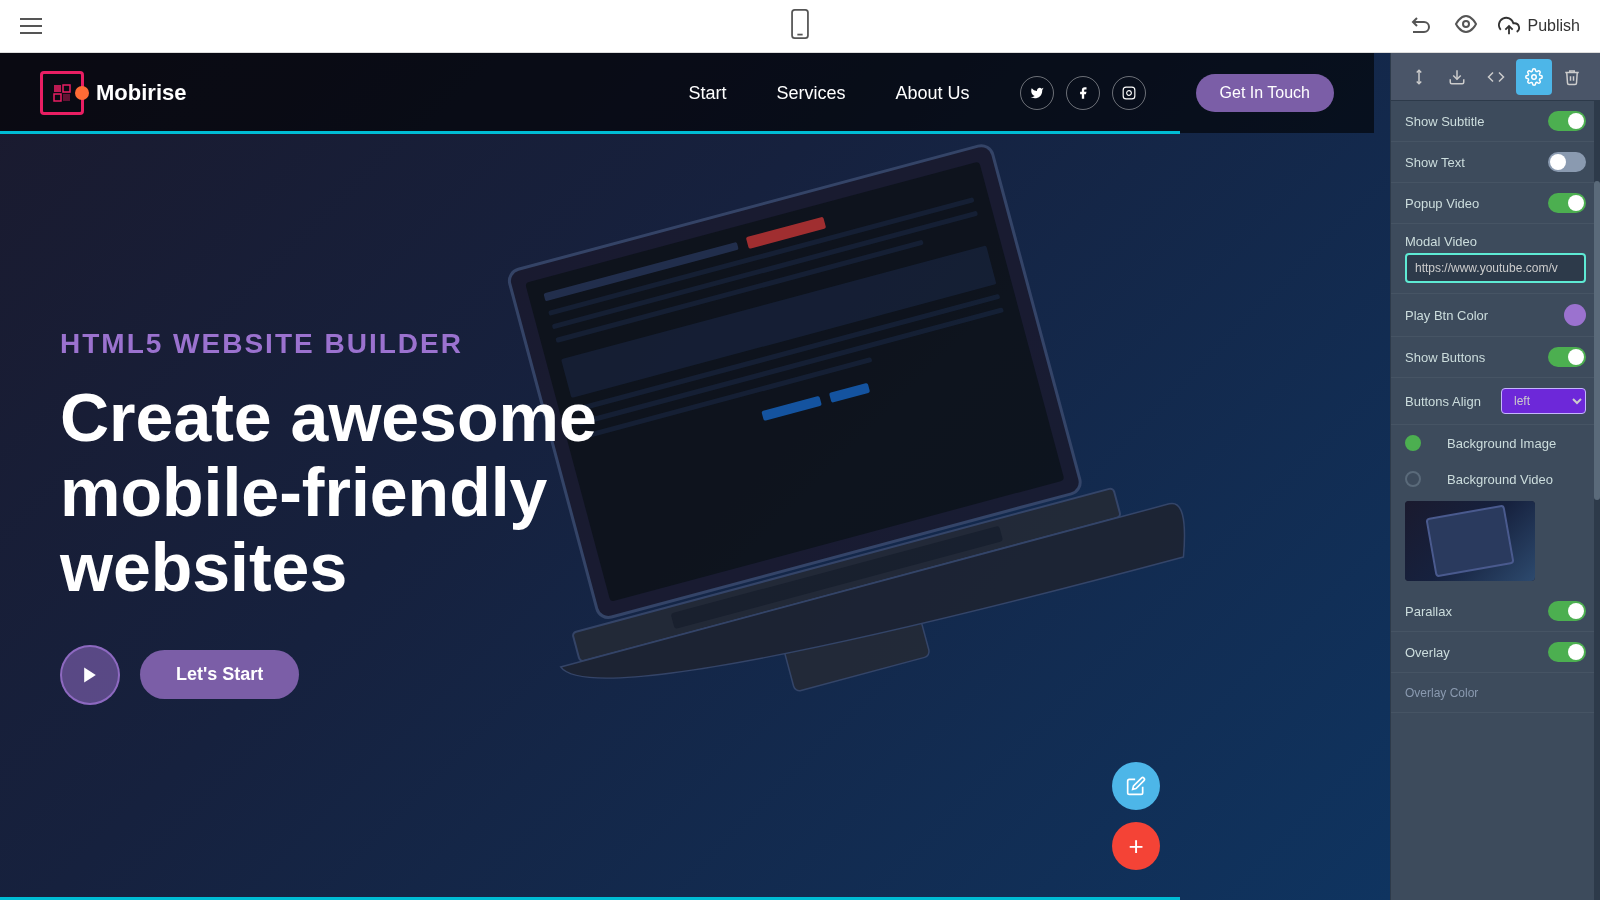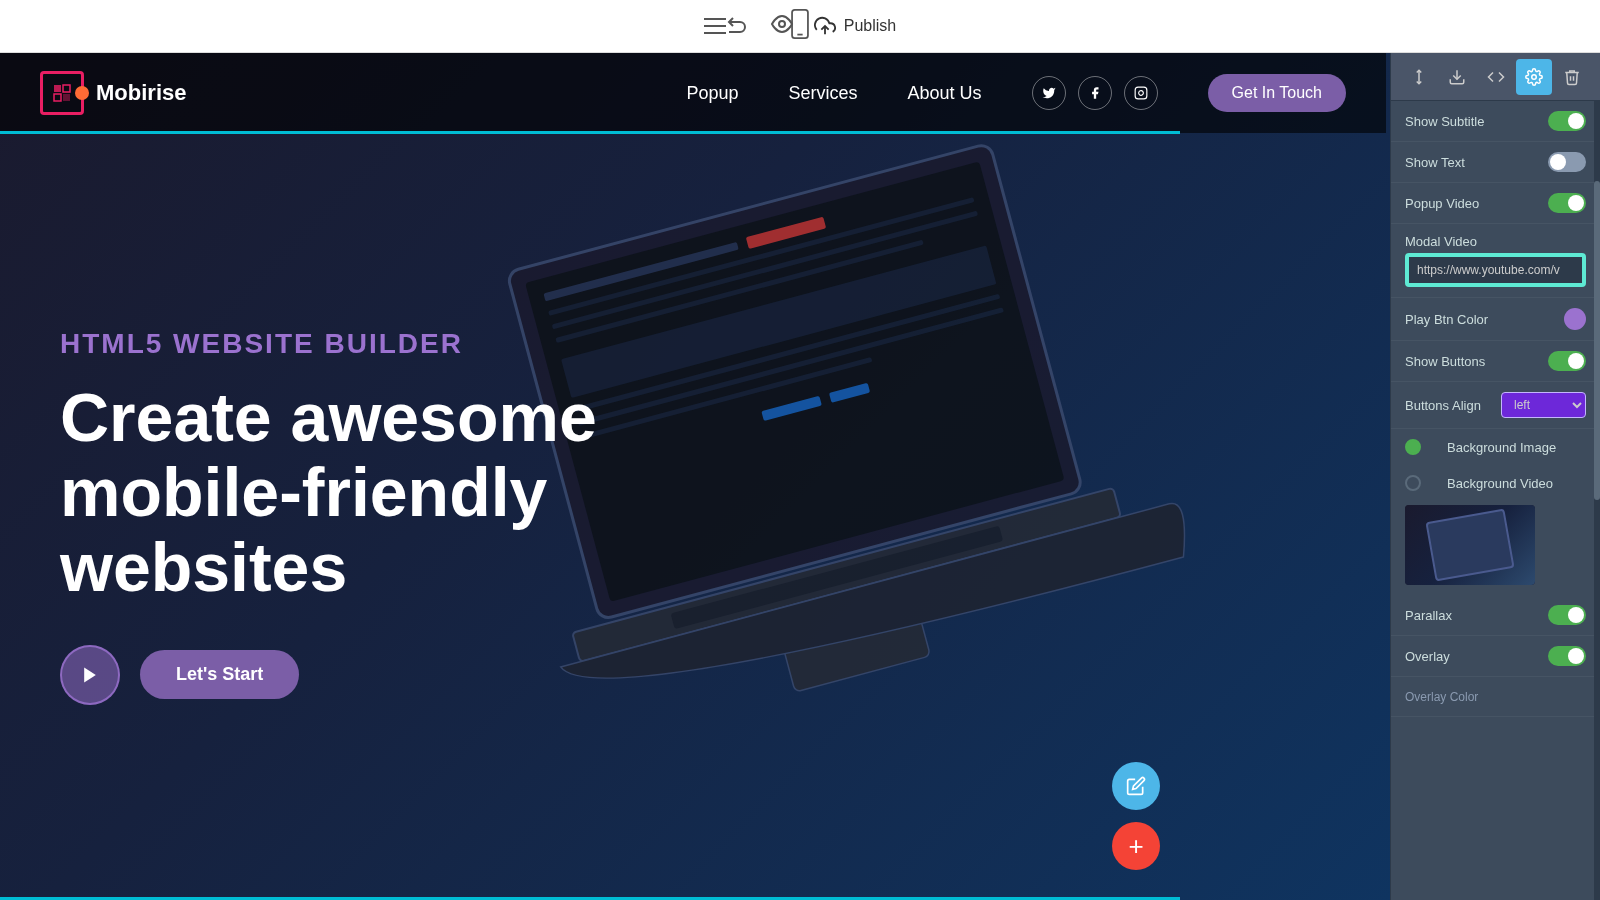--- a/index.html
+++ b/index.html
@@ -6,21 +6,21 @@
     body { font-family: 'Segoe UI', Arial, sans-serif; width: 1600px; height: 900px; overflow: hidden; background: #1a1a2e; }
 
     
     .top-toolbar {
       width: 100%;
       height: 53px;
       background: #fff;
       border-bottom: 1px solid #ddd;
       display: flex;
       align-items: center;
-      justify-content: center;
+      justify-content: space-between;
       padding: 0 20px;
       position: relative;
       z-index: 100;
     }
     .toolbar-left { display: flex; align-items: center; gap: 10px; }
     .hamburger-icon { display: flex; flex-direction: column; gap: 5px; cursor: pointer; }
     .hamburger-icon span { width: 22px; height: 2px; background: #555; display: block; }
     .toolbar-center { position: absolute; left: 50%; transform: translateX(-50%); }
     .phone-icon svg { width: 24px; height: 30px; }
     .toolbar-right { display: flex; align-items: center; gap: 20px; }
@@ -50,21 +50,21 @@
       flex: 1;
       position: relative;
       overflow: hidden;
     }
 
     
     .site-nav {
       position: absolute;
       top: 0;
       left: 0;
-      right: 4px;
+      right: 16px;
       height: 80px;
       background: rgba(0,0,0,0.6);
       display: flex;
       align-items: center;
       justify-content: space-between;
       padding: 0 40px;
       z-index: 10;
     }
     .site-logo { display: flex; align-items: center; gap: 12px; }
     .logo-icon-box {
@@ -230,21 +230,21 @@
       transition: 0.2s;
     }
     .toggle-on .toggle-slider { background: #4caf50; }
     .toggle-on .toggle-slider::before { left: 20px; }
     .toggle-off .toggle-slider { background: #8a9ab0; }
     .toggle-off .toggle-slider::before { left: 2px; }
 
     .modal-video-input {
       width: 100%;
       background: #2d3a4a;
-      border: 4px solid #5eead4;
+      border: 2px solid #5eead4;
       border-radius: 4px;
       color: #ccc;
       padding: 6px 8px;
       font-size: 12px;
       margin-top: 4px;
     }
     .modal-video-row {
       flex-direction: column;
       align-items: flex-start;
     }
@@ -419,21 +419,21 @@
           <svg width="20" height="20" viewBox="0 0 20 20" fill="none">
             <rect x="2" y="2" width="7" height="7" fill="#e91e63" opacity="0.8"></rect>
             <rect x="11" y="2" width="7" height="7" fill="none" stroke="#e91e63" stroke-width="1.5"></rect>
             <rect x="2" y="11" width="7" height="7" fill="none" stroke="#e91e63" stroke-width="1.5"></rect>
             <rect x="11" y="11" width="7" height="7" fill="#e91e63" opacity="0.4"></rect>
           </svg>
         </div>
         <span class="logo-text">Mobirise</span>
       </div>
       <div class="site-nav-links">
-        <a class="nav-link">Popup</a>
+        <a class="nav-link">Start</a>
         <a class="nav-link">Services</a>
         <a class="nav-link">About Us</a>
         <div class="nav-social">
           <div class="social-icon">
             <svg width="14" height="14" viewBox="0 0 24 24" fill="white">
                 <path d="M23 3a10.9 10.9 0 01-3.14 1.53 4.48 4.48 0 00-7.86 3v1A10.66 10.66 0 013 4s-4 9 5 13a11.64 11.64 0 01-7 2c9 5 20 0 20-11.5a4.5 4.5 0 00-.08-.83A7.72 7.72 0 0023 3z"></path>
               </svg>
           </div>
           <div class="social-icon">
             <svg width="14" height="14" viewBox="0 0 24 24" fill="white">

